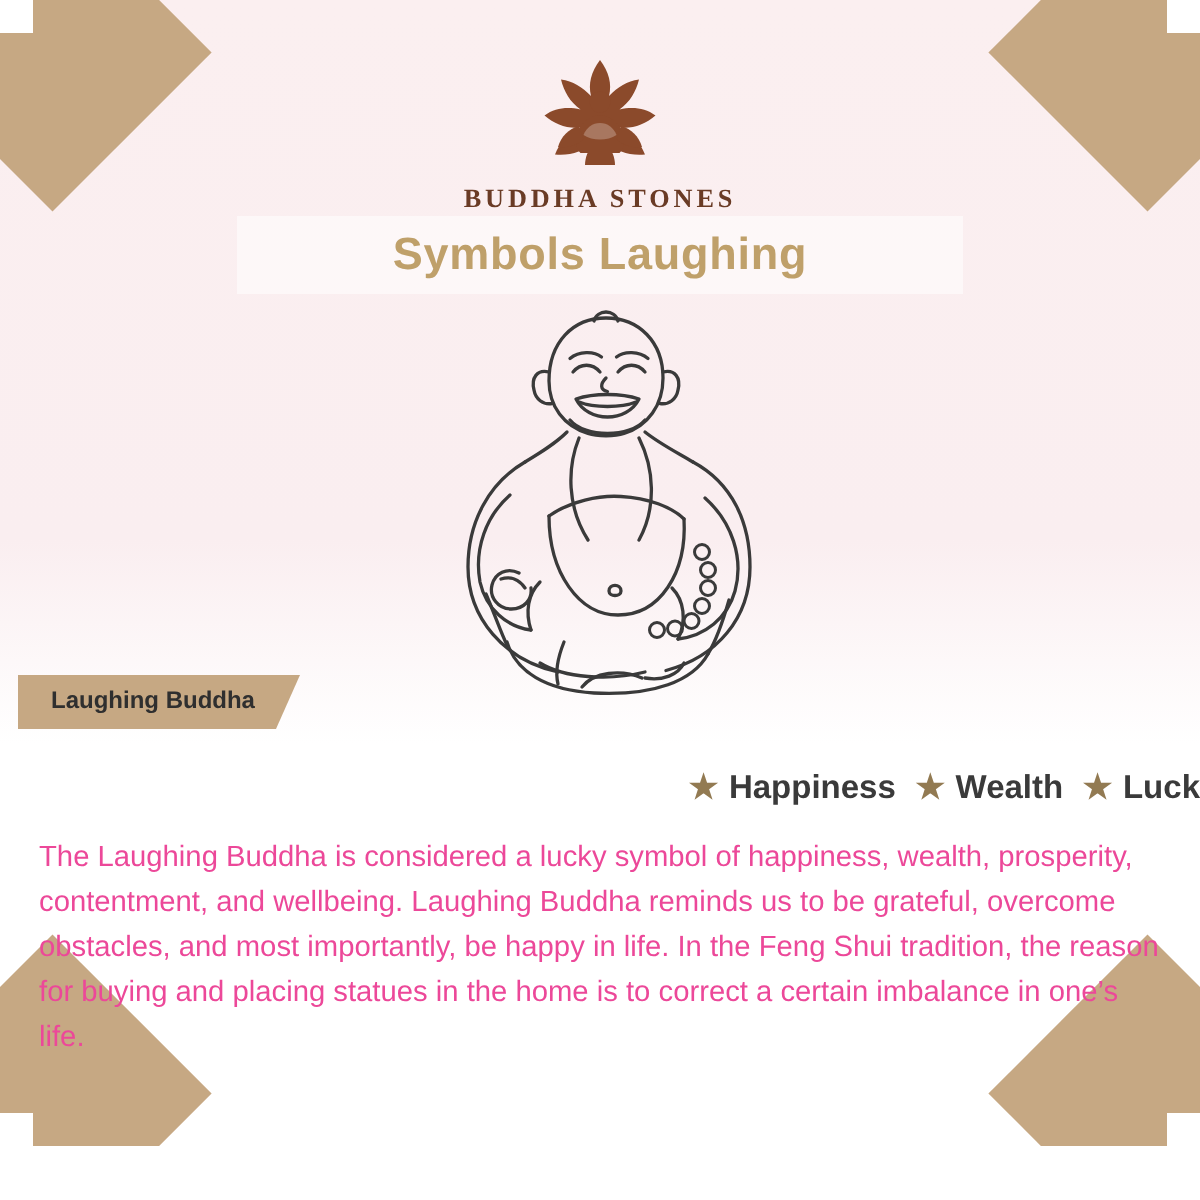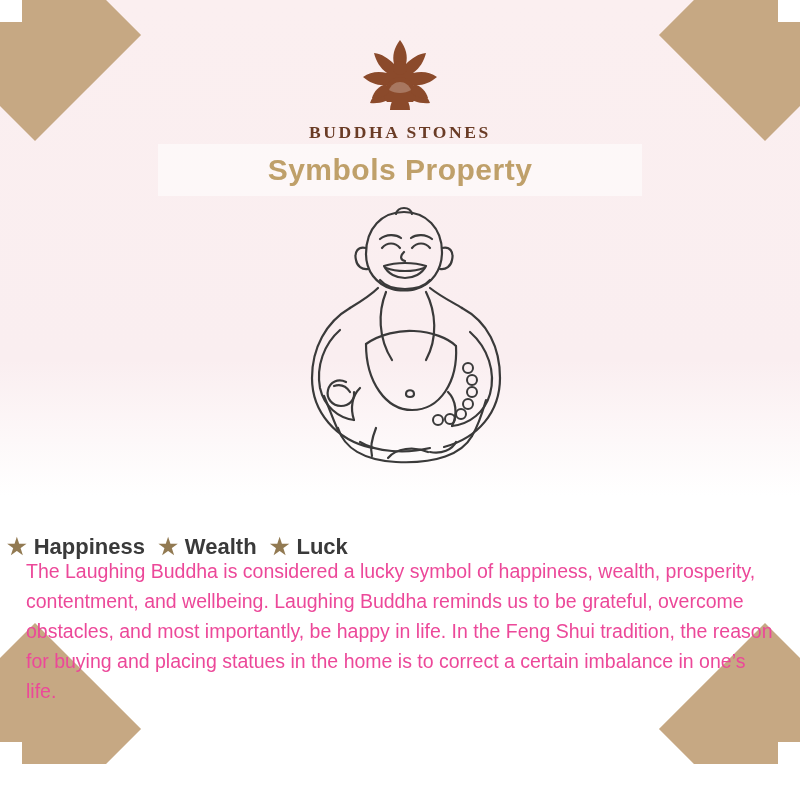--- a/index.html
+++ b/index.html
@@ -118,23 +118,23 @@
   }
   .label-ribbon span {
     font-size: 16px;
     font-weight: bold;
     color: #2f2f2f;
   }
 
   
   .benefits {
     position: absolute;
-    left: 0; top: 534px;
+    left: 0; top: 512px;
     width: 800px;
-    text-align: left;
+    text-align: right;
     font-size: 22px;
     font-weight: bold;
     color: #3a3a3a;
   }
   .benefits .star {
     color: #927a52;
     font-size: 22px;
     margin: 0 7px;
   }
 
@@ -181,21 +181,21 @@
         <path d="M80 62 C87 64 92 69 94 76 C88 77 82 75 77 71 Z"></path>
       </g>
       <g fill="#ffffff">
         <path d="M66 60 C61 60 57 63 55 68 C58 70 62 71 66 71 C70 71 74 70 77 68 C75 63 71 60 66 60 Z" opacity="0.25"></path>
       </g>
     </svg>
     <div class="logo-text">BUDDHA STONES</div>
   </div>
 
   <div class="title-band">
-    <div class="title">Symbols Property</div>
+    <div class="title">Symbols Laughing</div>
   </div>
 
   <div class="illustration">
     <svg viewBox="0 0 400 300" xmlns="http://www.w3.org/2000/svg">
       <g fill="none" stroke="#3a3a3a" stroke-width="2.2" stroke-linecap="round" stroke-linejoin="round">
 
         <path d="M166 58 C166 32 182 16 204 16 C226 16 242 32 242 56 C242 74 232 88 216 93 C210 95 198 95 192 93 C176 88 166 75 166 58 Z"></path>
 
         <path d="M196 18 C198 10 210 10 212 18"></path>
 
@@ -254,20 +254,23 @@
 
         <path d="M230 256 C242 258 252 254 256 246"></path>
 
         <path d="M124 200 C130 214 134 226 138 234"></path>
         <path d="M286 204 C282 218 278 230 272 240"></path>
         <path d="M176 232 C172 242 170 252 172 260"></path>
       </g>
     </svg>
   </div>
 
+  <div class="label-ribbon">
+    <span>Laughing Buddha</span>
+  </div>
 
   <div class="benefits">
     <span class="star">★</span><span>Happiness</span>
     <span class="star">★</span><span>Wealth</span>
     <span class="star">★</span><span>Luck</span>
   </div>
 
   <div class="body-copy">The Laughing Buddha is considered a lucky symbol of happiness, wealth, prosperity, contentment, and wellbeing. Laughing Buddha reminds us to be grateful, overcome obstacles, and most importantly, be happy in life. In the Feng Shui tradition, the reason for buying and placing statues in the home is to correct a certain imbalance in one’s life.</div>
 
 </div>

